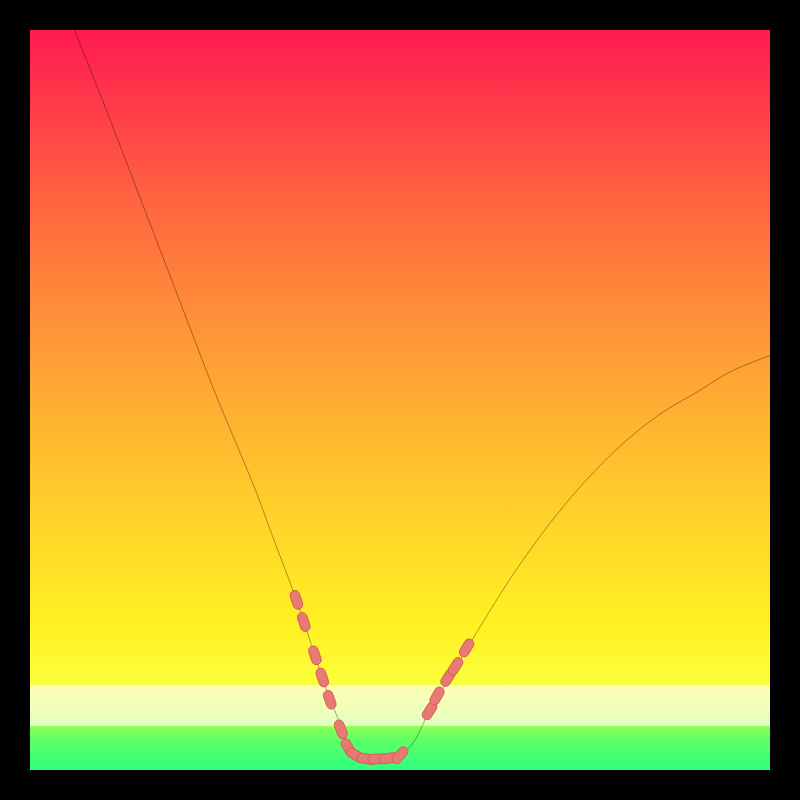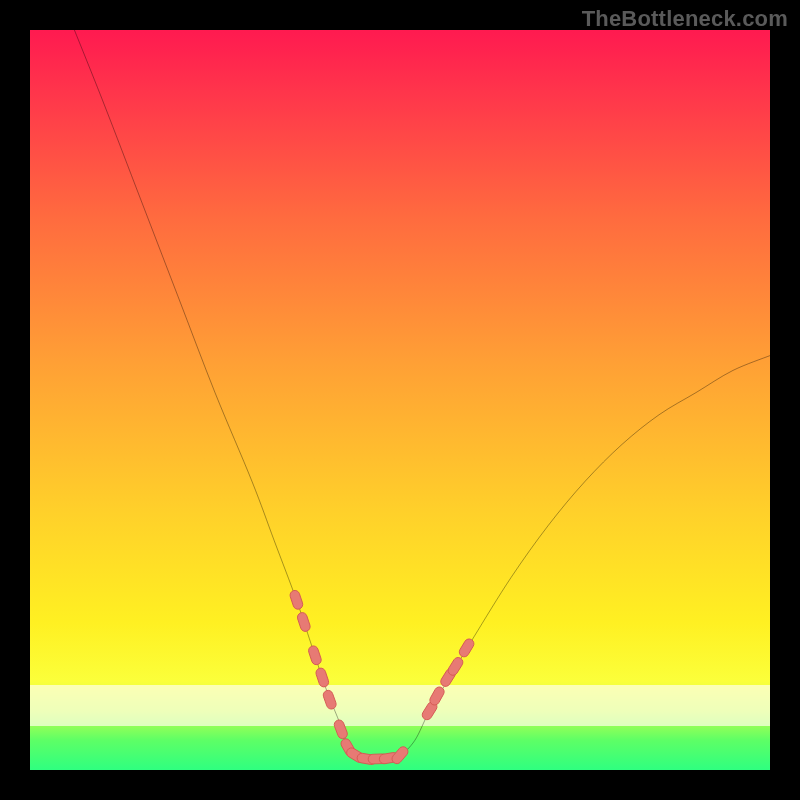--- a/index.html
+++ b/index.html
@@ -93,14 +93,13 @@
           <rect x="-1.30" y="-0.65" width="2.60" height="1.30" rx="0.65" fill="#e77a74" stroke="#d45a54" stroke-width="0.12" transform="translate(48.50 98.40) rotate(-9.5)"></rect>
           <rect x="-1.30" y="-0.65" width="2.60" height="1.30" rx="0.65" fill="#e77a74" stroke="#d45a54" stroke-width="0.12" transform="translate(50.00 98.00) rotate(-49.3)"></rect>
           <rect x="-1.30" y="-0.65" width="2.60" height="1.30" rx="0.65" fill="#e77a74" stroke="#d45a54" stroke-width="0.12" transform="translate(54.00 92.00) rotate(-58.0)"></rect>
           <rect x="-1.30" y="-0.65" width="2.60" height="1.30" rx="0.65" fill="#e77a74" stroke="#d45a54" stroke-width="0.12" transform="translate(55.00 90.00) rotate(-60.9)"></rect>
           <rect x="-1.30" y="-0.65" width="2.60" height="1.30" rx="0.65" fill="#e77a74" stroke="#d45a54" stroke-width="0.12" transform="translate(56.50 87.50) rotate(-58.0)"></rect>
           <rect x="-1.30" y="-0.65" width="2.60" height="1.30" rx="0.65" fill="#e77a74" stroke="#d45a54" stroke-width="0.12" transform="translate(57.50 86.00) rotate(-58.0)"></rect>
           <rect x="-1.30" y="-0.65" width="2.60" height="1.30" rx="0.65" fill="#e77a74" stroke="#d45a54" stroke-width="0.12" transform="translate(59.00 83.50) rotate(-59.0)"></rect>
         </g>
     </svg>
   </div>
-  <div class="attribution">TheBottleneck.com</div>
 </div>
 
 </body></html>

